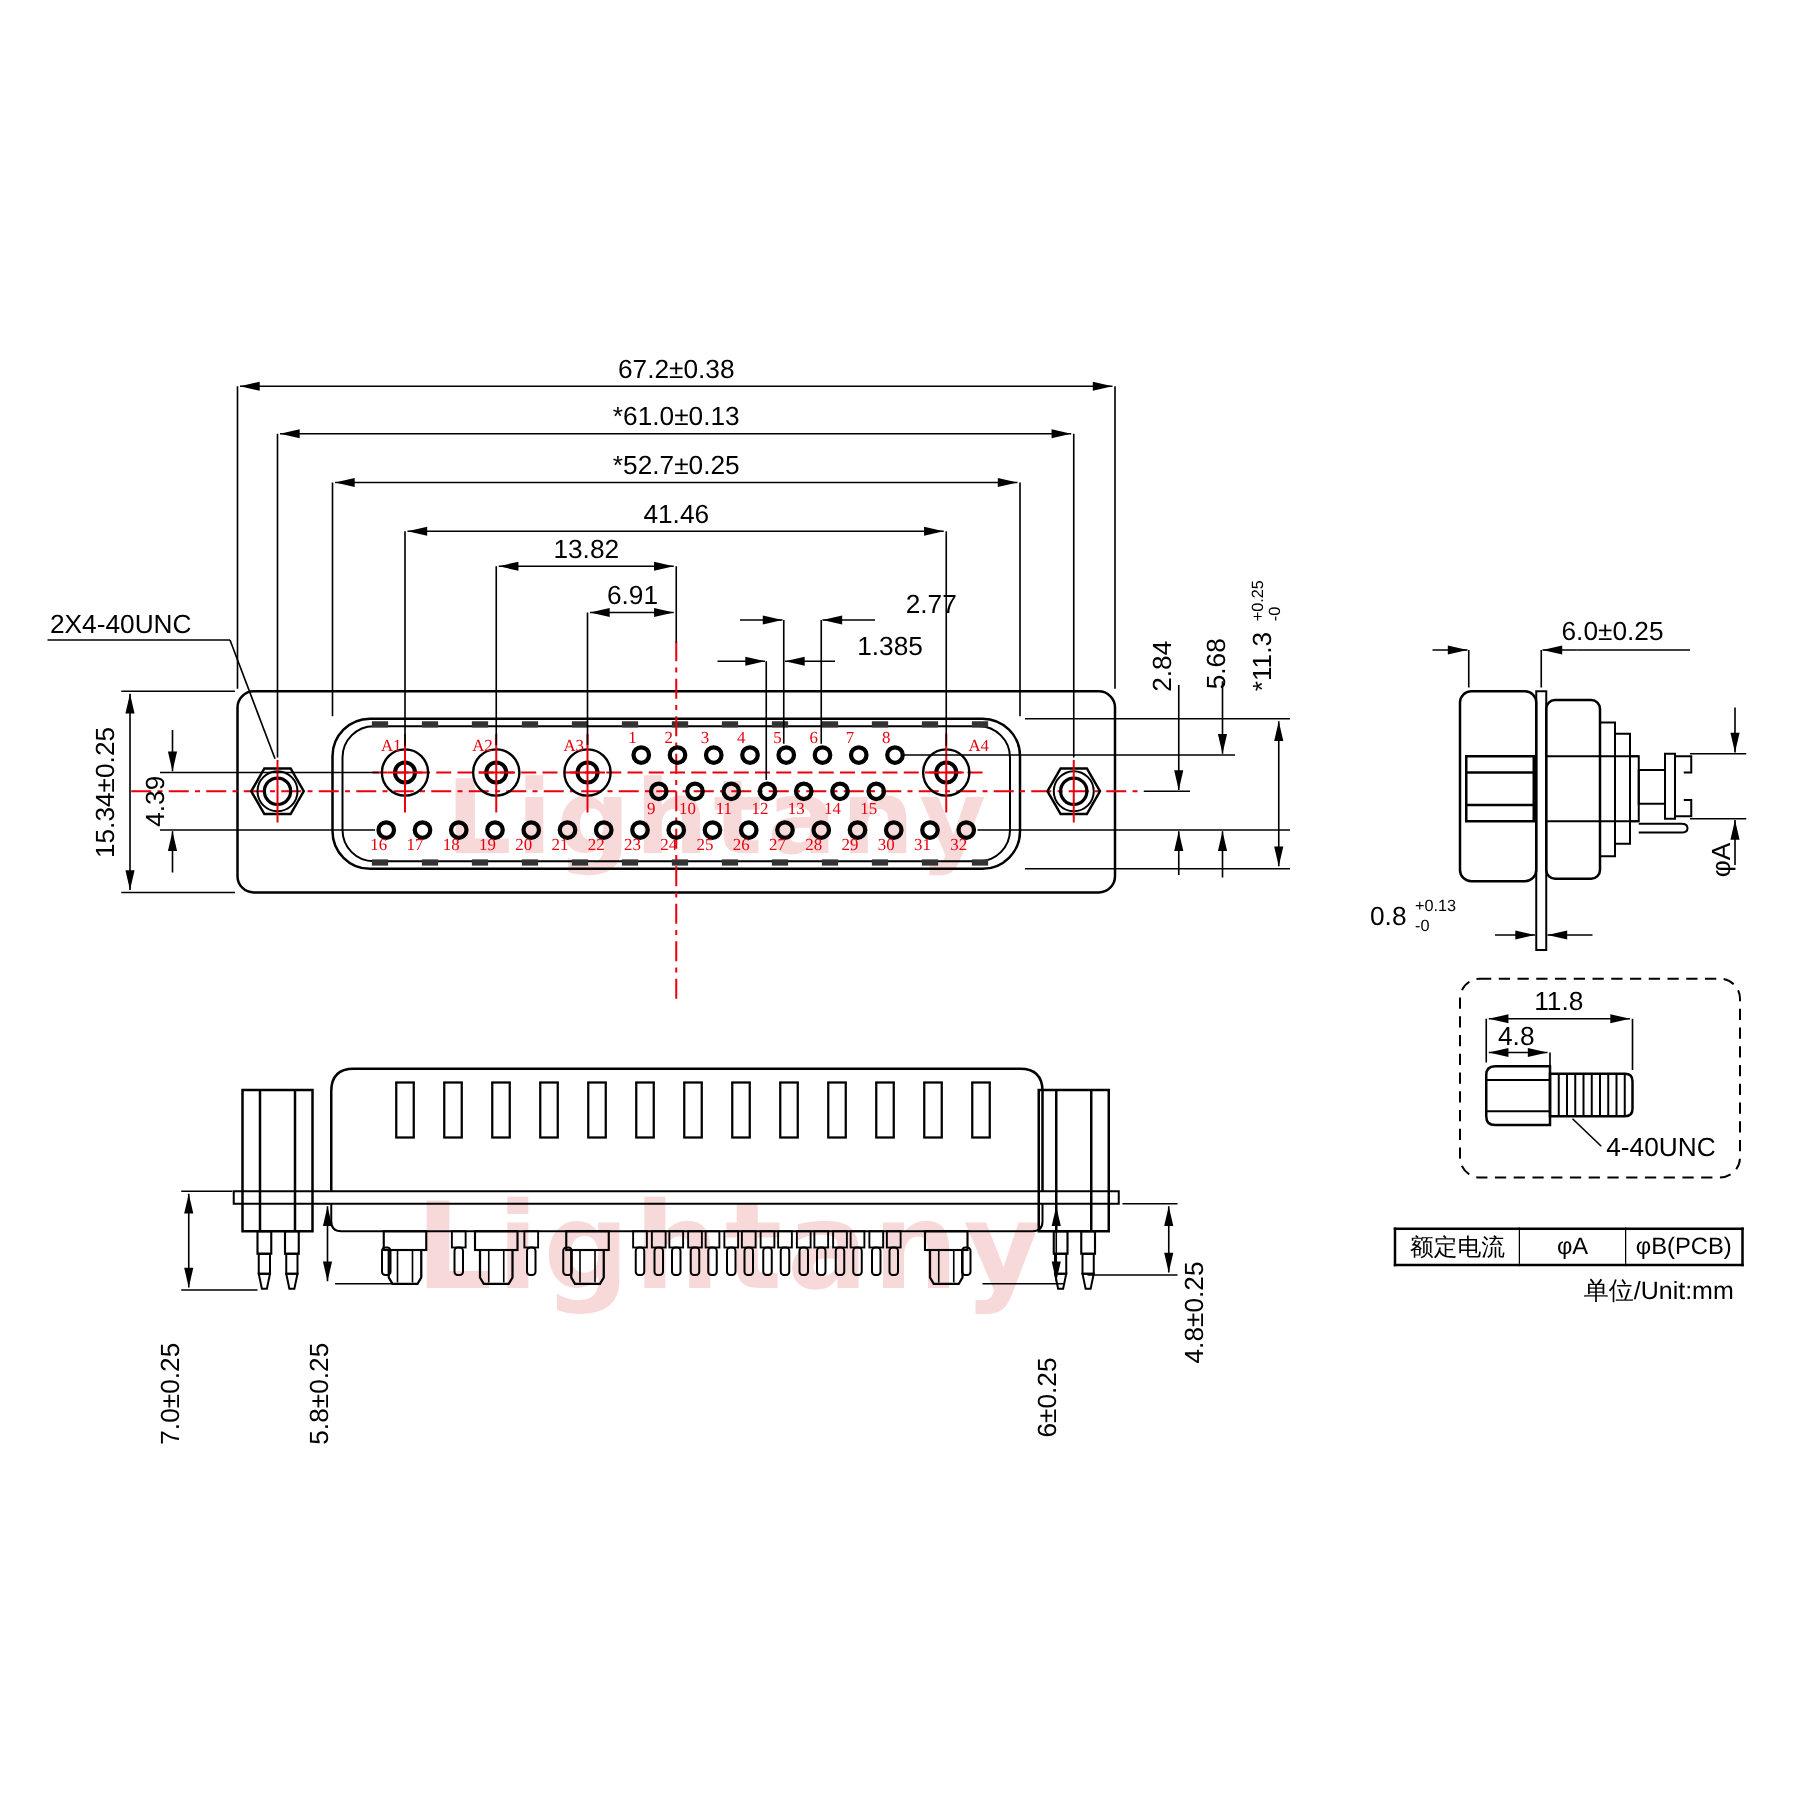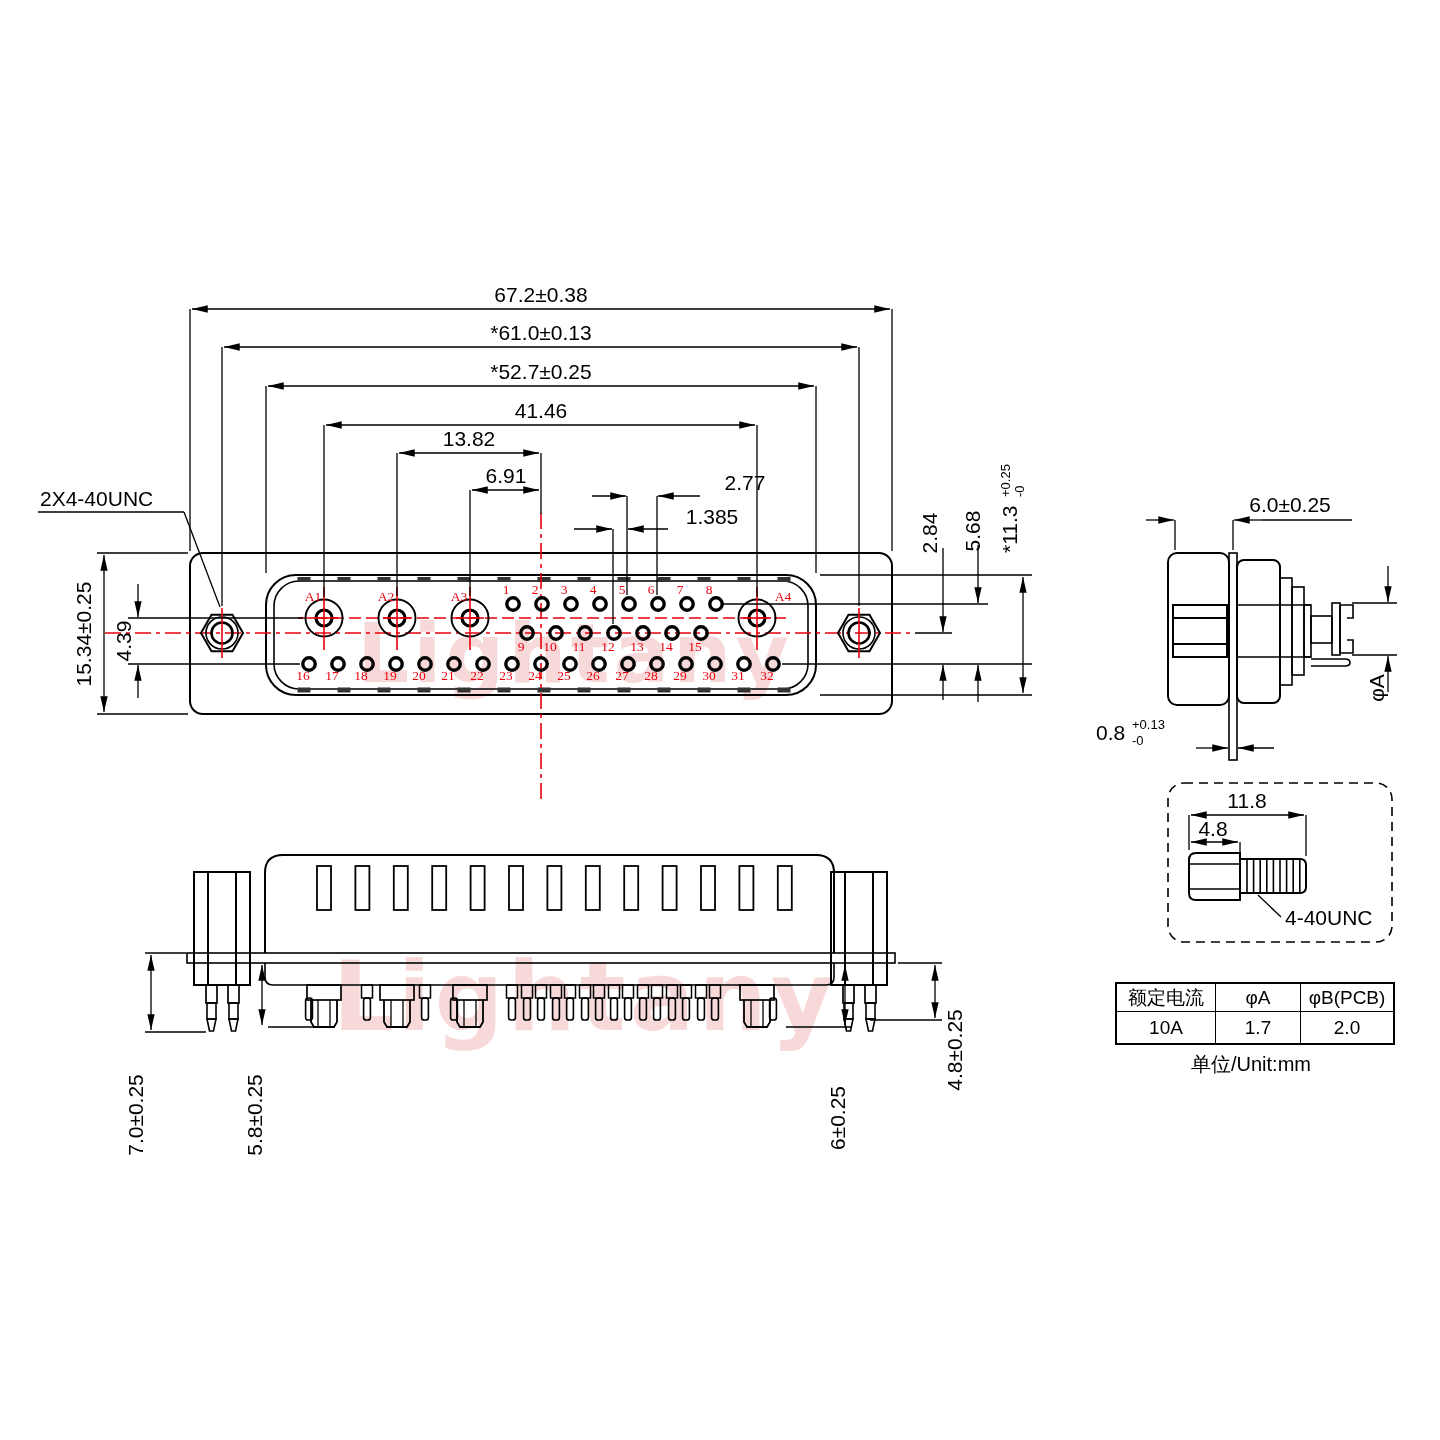--- a/index.html
+++ b/index.html
@@ -14,21 +14,21 @@
   .blk{stroke:#000;fill:none;}
   .w2{stroke-width:2px;} .w16{stroke-width:1.6px;} .w13{stroke-width:1.3px;}
   .red{stroke:#e8000d;fill:none;}
   
   #spec{position:absolute;left:1115px;top:982px;width:274px;}
   #spec table{border-collapse:collapse;width:274px;table-layout:fixed;}
   #spec td,#spec th{border:1.6px solid #000;text-align:center;vertical-align:middle;
      font-weight:normal;font-size:19px;color:#000;padding:0;height:31px;overflow:hidden;}
   #spec tr.hdr th{height:27px;font-size:19px;}
   #spec table{border:2.2px solid #000;}
-  #unit-note{margin-top:6px;text-align:center;font-size:20px;color:#000;padding-right:2px;}
+  #unit-note{margin-top:6px;text-align:right;font-size:20px;color:#000;padding-right:2px;}
 </style>
 </head>
 <body>
 
 <div id="stage">
 <svg width="1440" height="1440" viewBox="0 0 1440 1440">
   <defs>
     <marker id="aE" viewBox="0 0 12 8" refX="11.6" refY="4" markerWidth="13" markerHeight="9" orient="auto">
       <path d="M0.4,1.4 L11.6,4 L0.4,6.6 Z" fill="#000"></path>
     </marker>
@@ -450,22 +450,17 @@
 </svg>
 
 <div id="spec">
   <table>
     <tbody>
           <tr class="hdr">
       <th style="width:98px">额定电流</th>
       <th style="width:84px">φA</th>
       <th style="width:92px">φB(PCB)</th>
     </tr>
-    <tr>
-      <td>10A</td>
-            <td>1.7</td>
-            <td>2.0</td>
-    </tr>
   </tbody>
       </table>
   <div id="unit-note">单位/Unit:mm</div>
 </div>
 </div>
 
 </body></html>

